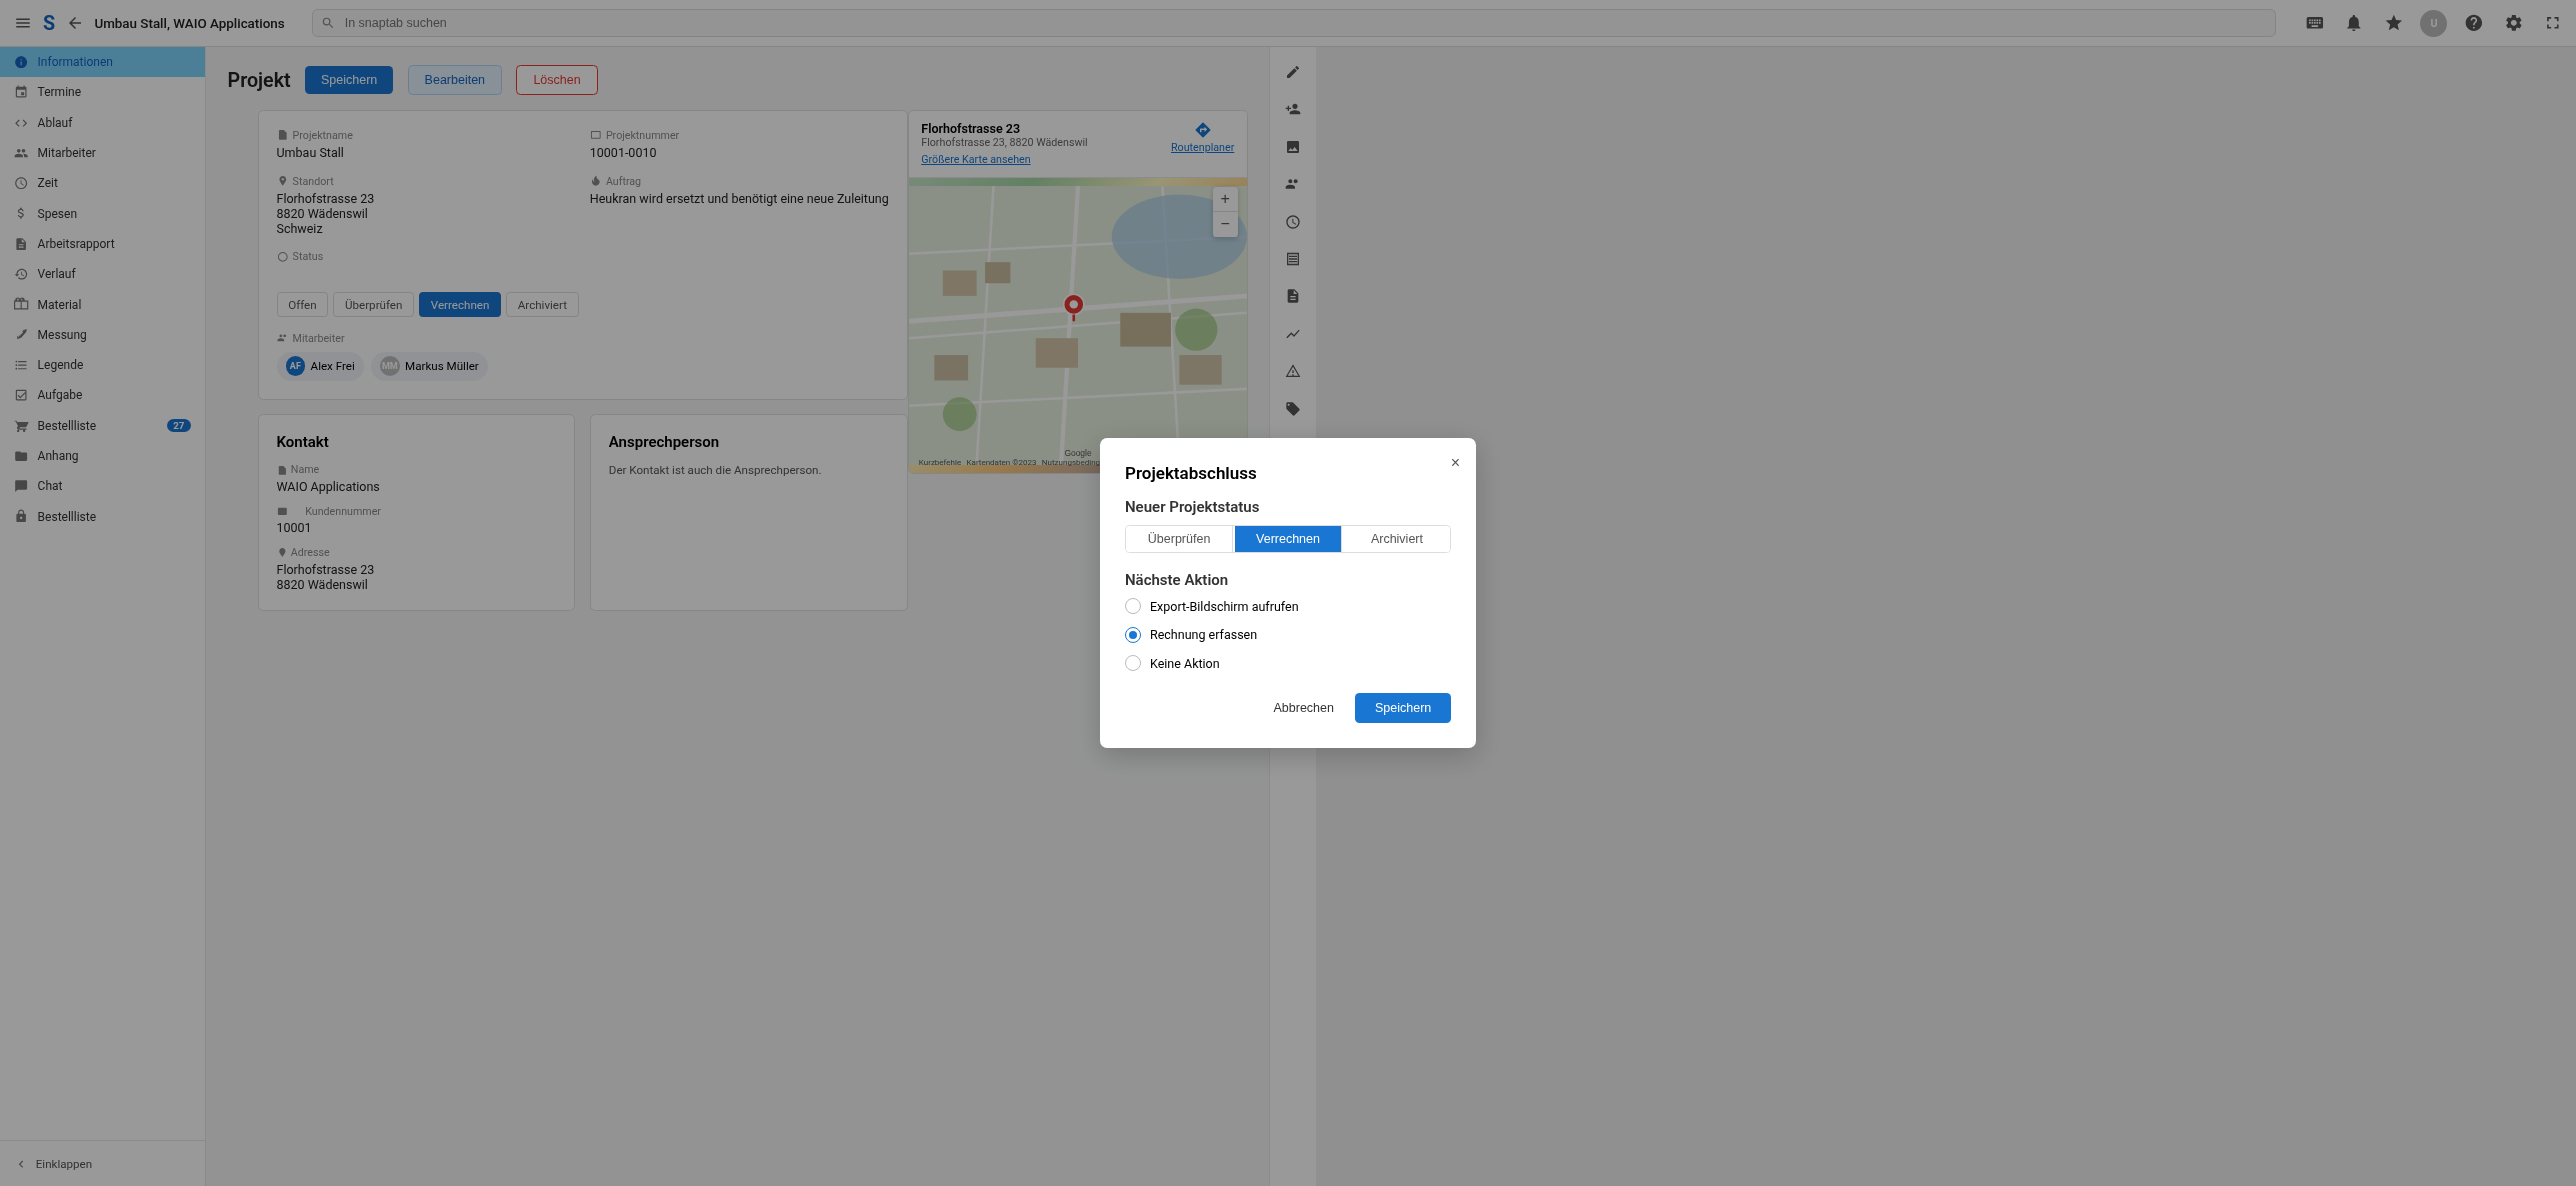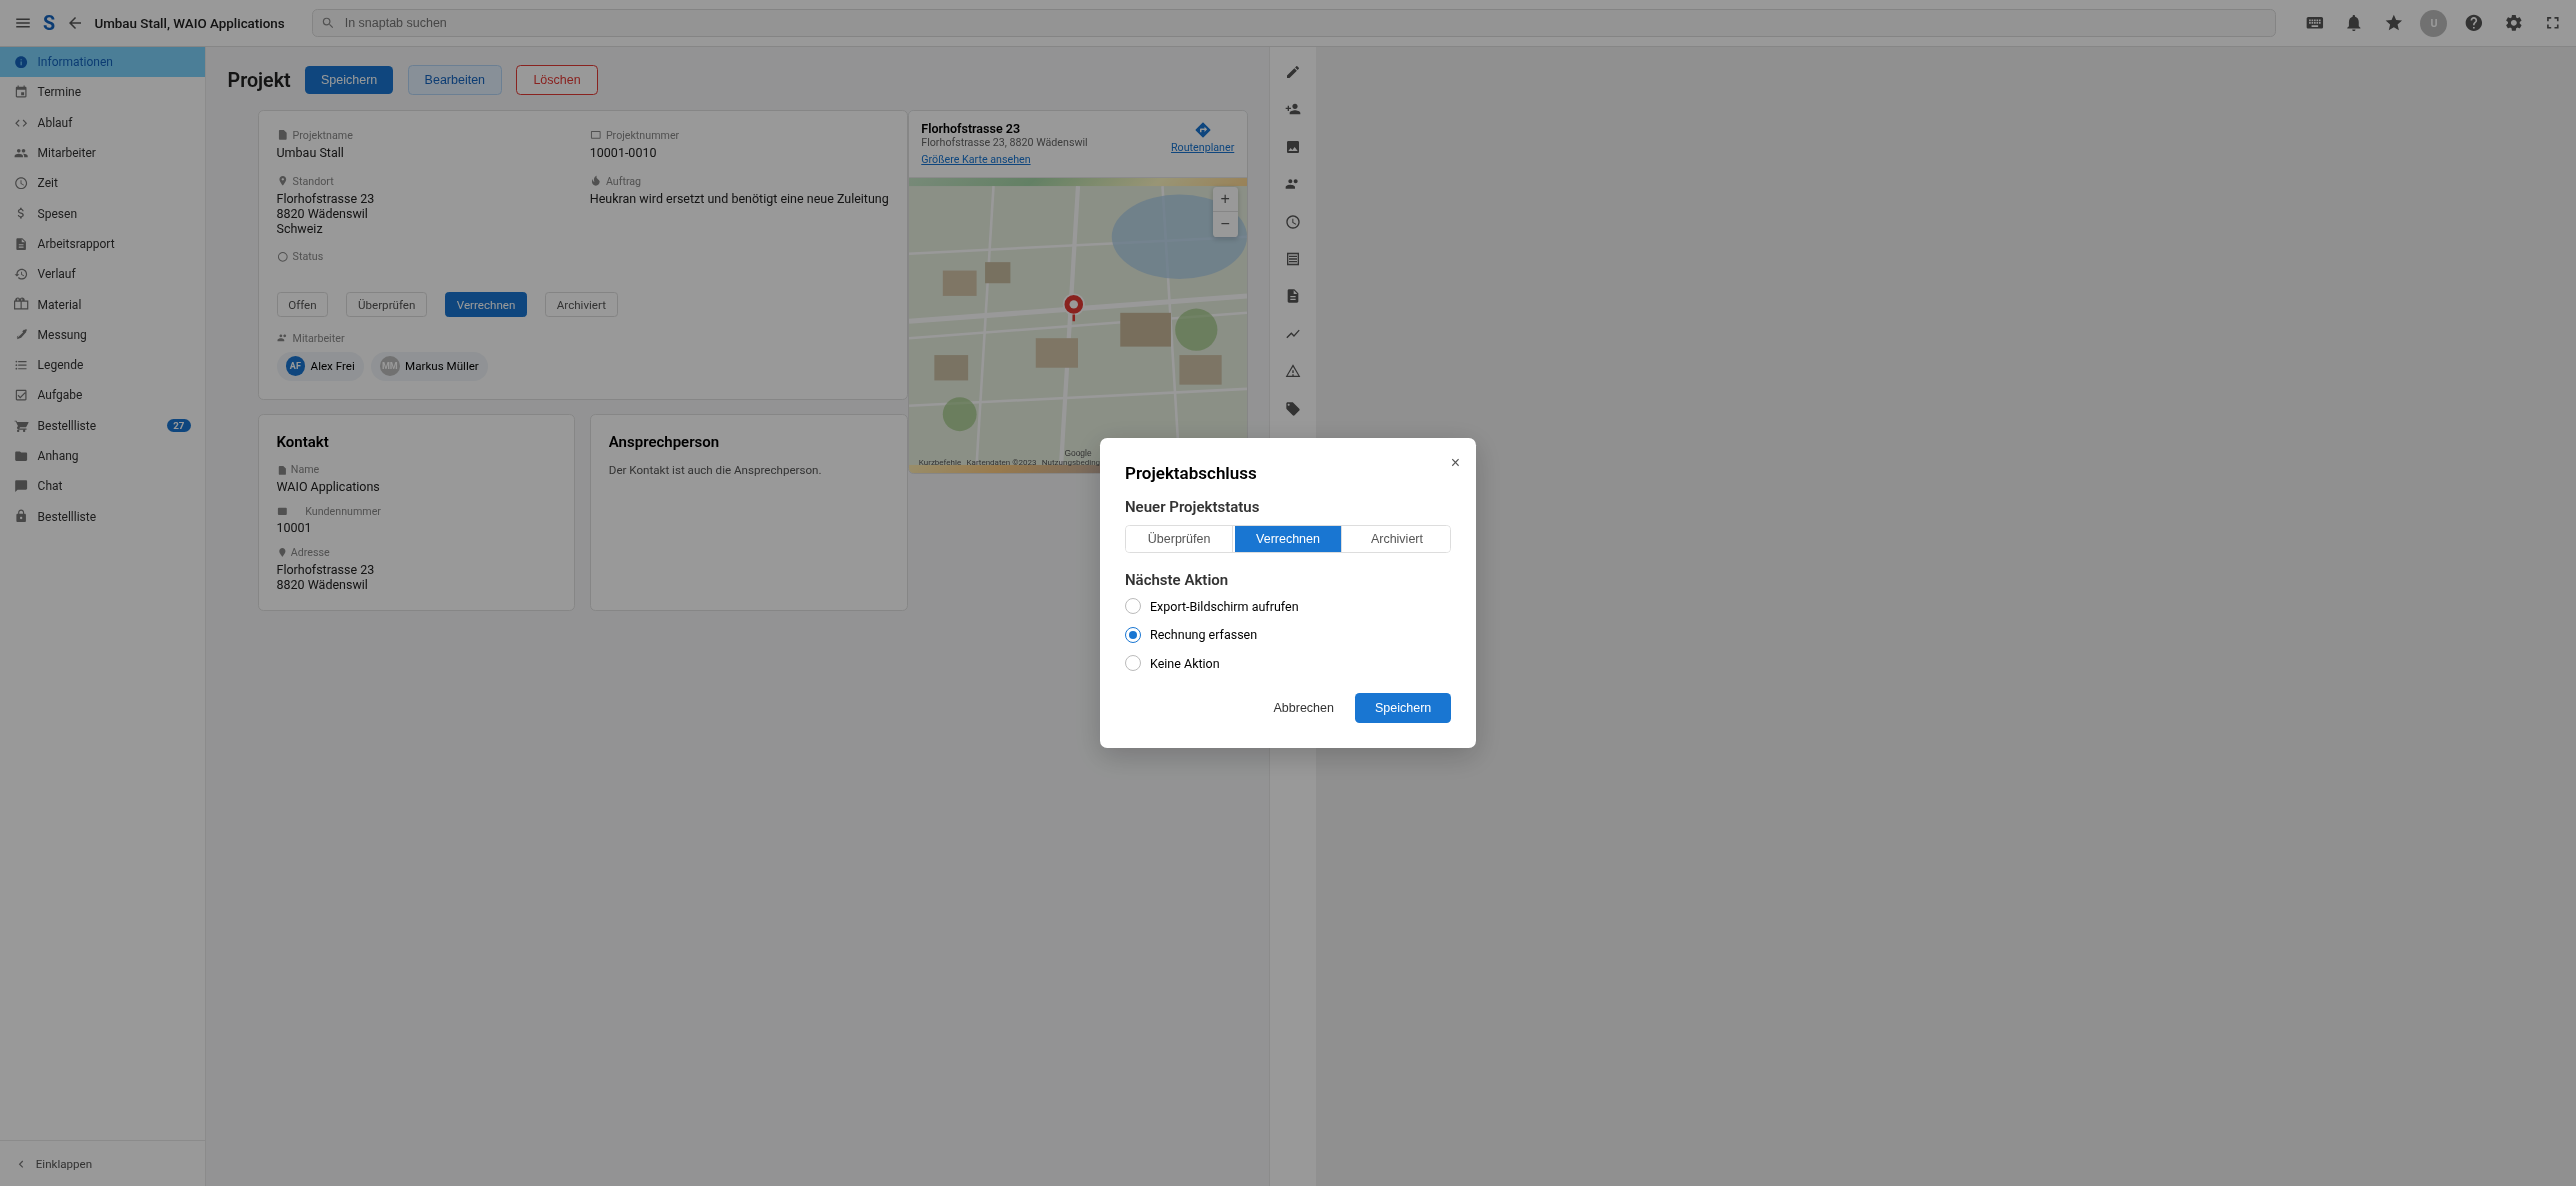--- a/index.html
+++ b/index.html
@@ -49,21 +49,21 @@
     
     .content-grid { display: grid; grid-template-columns: 1fr 340px; gap: 0; padding-left: 30px; }
     .left-panel { padding-right: 0; }
     .right-panel { }
 
     
     .info-section { background: #fff; border: 0.9px solid #e0e0e0; border-radius: 5.4px; padding: 18px; margin-bottom: 14.3px; }
     .info-grid { display: grid; grid-template-columns: 1fr 1fr; gap: 14.3px; }
     .info-field label { font-size: 10.7px; color: #888; display: flex; align-items: center; gap: 4.5px; margin-bottom: 3.6px; }
     .info-field .value { font-size: 12.5px; color: #222; }
-    .status-tabs { display: flex; gap: 18px; margin-top: 29px; }
+    .status-tabs { display: flex; gap: 5px; margin-top: 29px; }
     .status-tab { padding: 4.5px 10.7px; border: 0.9px solid #ddd; border-radius: 3.6px; font-size: 11.6px; color: #555; cursor: pointer; background: #fff; }
     .status-tab.active { background: #1976d2; color: #fff; border-color: #1976d2; }
     .members { display: flex; gap: 7.2px; flex-wrap: wrap; }
     .member-chip { display: flex; align-items: center; gap: 5.4px; background: #f0f4f8; padding: 4.5px 9px; border-radius: 18px; font-size: 11.6px; }
     .member-avatar { width: 19.7px; height: 19.7px; border-radius: 50%; background: #bdbdbd; display: flex; align-items: center; justify-content: center; color: #fff; font-size: 9px; font-weight: bold; }
     .member-avatar.blue { background: #1976d2; }
 
     
     .map-card { background: #e8f4fd; border: 0.9px solid #e0e0e0; border-radius: 5.4px; overflow: hidden; margin-bottom: 14.3px; }
     .map-header { background: #fff; padding: 10.7px 12.5px; border-bottom: 0.9px solid #e8e8e8; }

